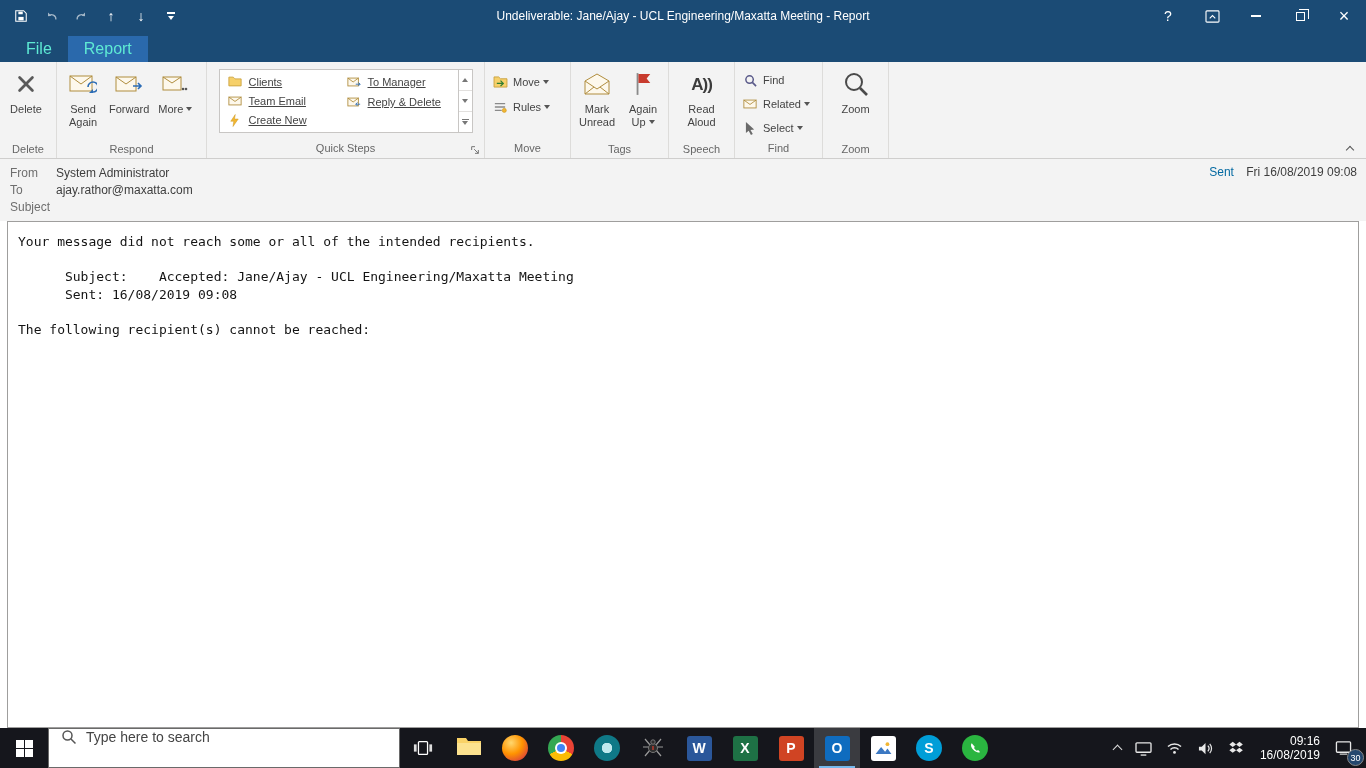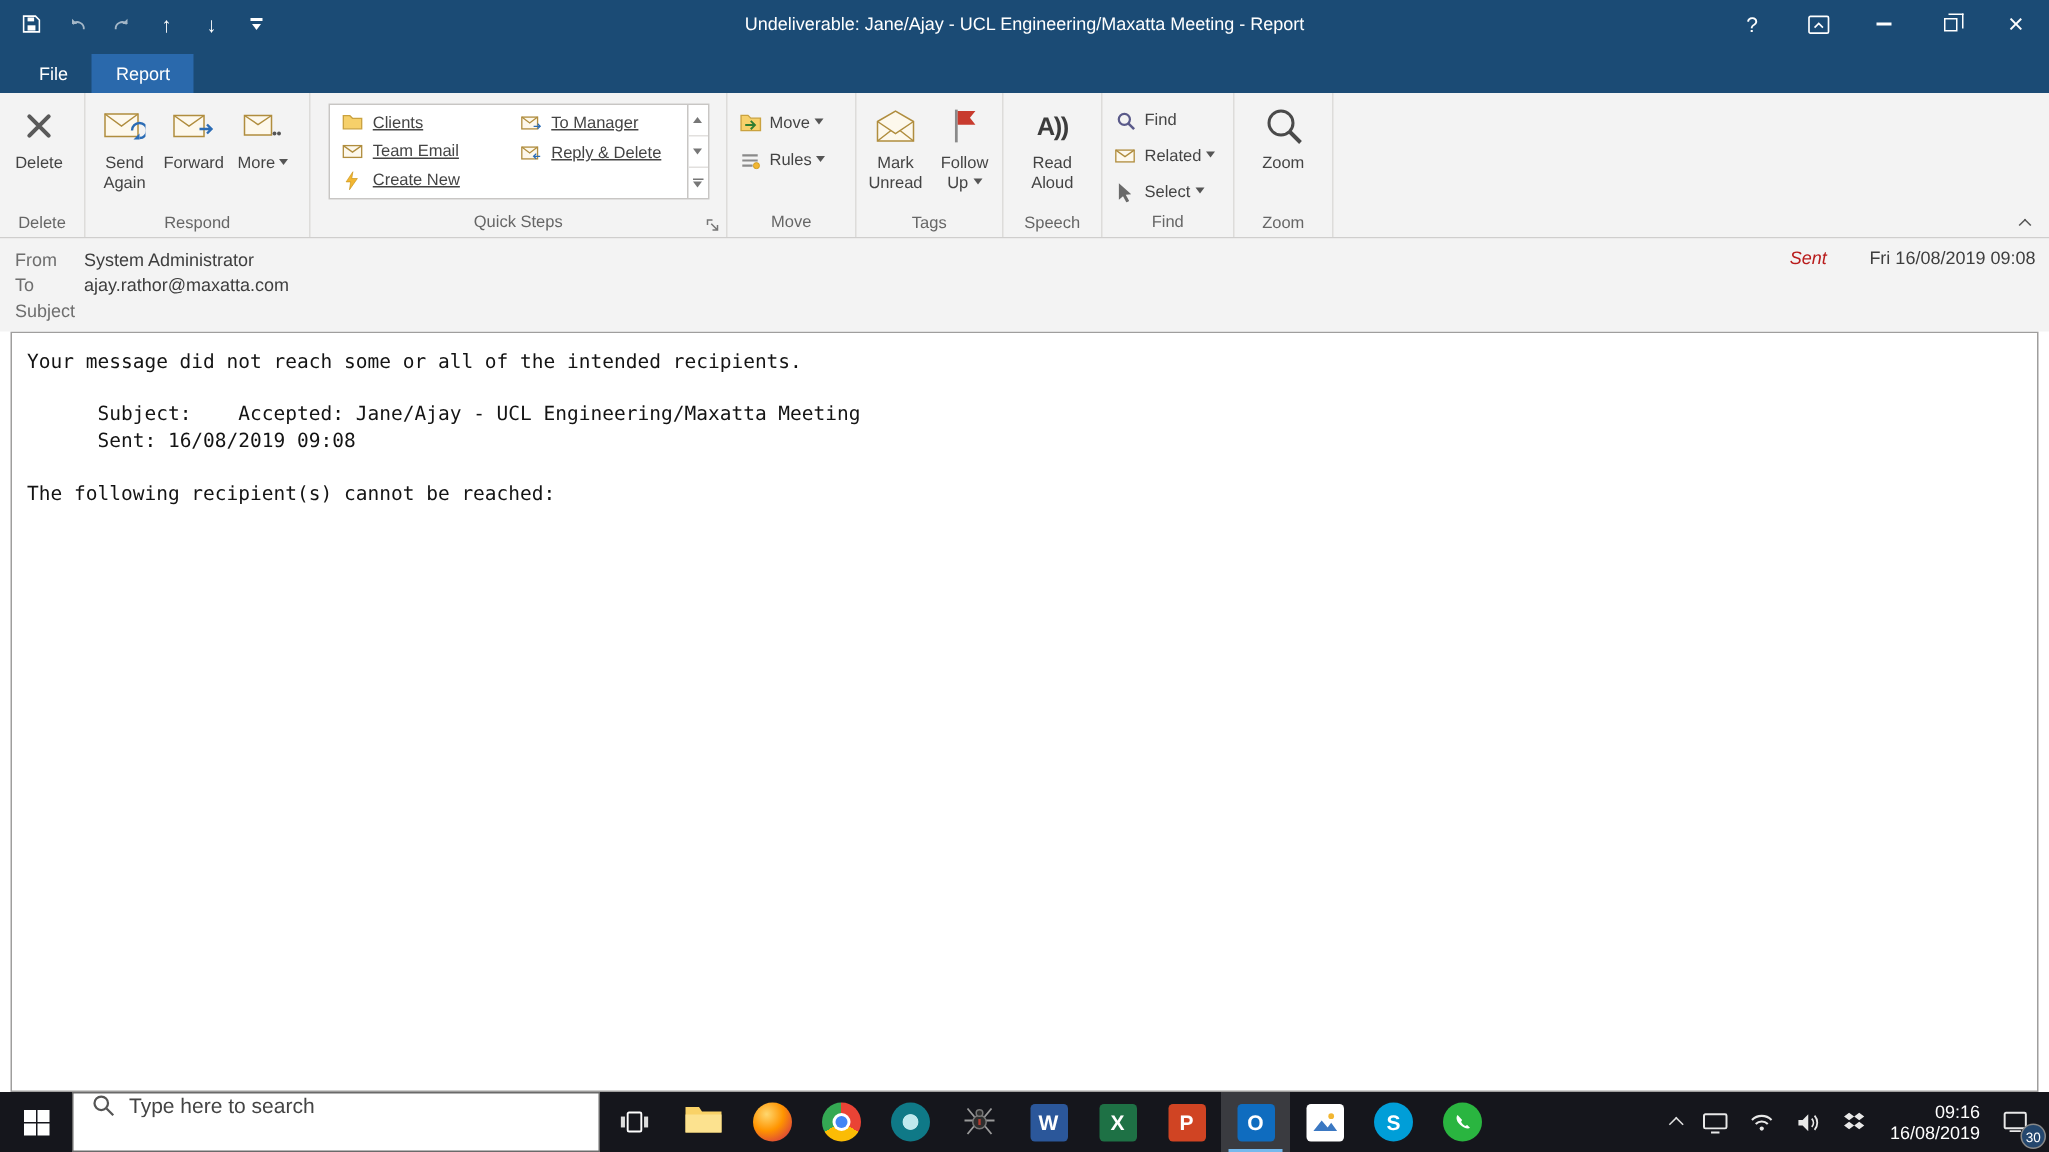--- a/index.html
+++ b/index.html
@@ -16,21 +16,21 @@
   .wbtn { width:44px; height:32px; display:flex; align-items:center; justify-content:center; color:#fff; font-size:14px; }
   .min-bar { width:10px; height:2px; background:#fff; }
   .restore-box { width:9px; height:9px; border:1px solid #fff; position:relative; background:transparent; }
   .restore-box::before { content:""; position:absolute; left:2px; top:-4px; width:9px; height:9px; border:1px solid #fff; border-bottom:none; border-left:none; }
   .qat-drop { display:flex; flex-direction:column; align-items:center; gap:2px; }
   .qat-drop .bar { width:8px; height:2px; background:#fff; }
   .tri-down-w { width:0; height:0; border-left:3px solid transparent; border-right:3px solid transparent; border-top:4px solid #fff; }
 
   
   .tabrow { height:30px; background:#1b4b75; display:flex; align-items:flex-end; padding-left:10px; }
-  .tab { padding:0 16px; height:26px; display:flex; align-items:center; color:#ffffff; font-size:12px; }
+  .tab { padding:0 16px; height:26px; display:flex; align-items:center; color:#5eead4; font-size:16px; }
   .tab.active { background:#2a69ac; }
 
   
   .ribbon { height:97px; background:#f3f3f3; border-bottom:1px solid #cfcecd; display:flex; position:relative; }
   .rgroup { display:flex; flex-direction:column; border-right:1px solid #dddcda; height:96px; }
   .rg-content { flex:1; display:flex; align-items:flex-start; padding:2px 3px 0; }
   .rg-label { height:17px; font-size:11px; color:#666; text-align:center; line-height:15px; position:relative; }
   .bigbtn { display:flex; flex-direction:column; align-items:center; min-width:46px; padding:4px 3px 0; height:78px; font-size:11px; color:#444; text-align:center; line-height:13px; }
   .bicon { width:34px; height:32px; display:flex; align-items:center; justify-content:center; margin-bottom:3px; }
   .smallcol { display:flex; flex-direction:column; gap:7px; padding-top:9px; }
@@ -50,21 +50,21 @@
   .collapse-chev { position:absolute; right:12px; bottom:6px; width:8px; height:8px; display:flex; align-items:center; justify-content:center; }
   .chev-up { width:6px; height:6px; border-left:1.6px solid #555; border-top:1.6px solid #555; transform:rotate(45deg); margin-top:3px; }
   .ra-glyph { font-size:17px; font-weight:bold; color:#3c3c3c; letter-spacing:-1px; }
 
   
   .msgheader { height:62px; background:#f3f3f3; position:relative; padding:6px 0 0 10px; }
   .hrow { display:flex; line-height:17px; font-size:12px; }
   .hlabel { width:46px; color:#6e6e6e; }
   .hvalue { color:#3e3e3e; }
   .sentinfo { position:absolute; right:9px; top:6px; font-size:12px; }
-  .sentlabel { color:#b91c1c; margin-right:25px;font-style:italic; }
+  .sentlabel { color:#0369a1; margin-right:9px; }
   .sentvalue { color:#3e3e3e; }
 
   
   .msgbody { margin:0 7px; height:507px; background:#fff; border:1px solid #9f9e9d; padding:11px 10px; overflow:hidden; }
   .bodytext { font-family:"DejaVu Sans Mono","Liberation Mono",monospace; font-size:13px; line-height:17.5px; white-space:pre-wrap; color:#141414; }
 
   
   .taskbar { position:absolute; bottom:0; left:0; width:1366px; height:40px; background:#15161c; display:flex; align-items:stretch; color:#fff; }
   .startbtn { width:48px; display:flex; align-items:center; justify-content:center; }
   .winlogo { display:grid; grid-template-columns:8px 8px; grid-template-rows:8px 8px; gap:1px; transform:skewY(0deg); }
@@ -317,21 +317,21 @@
         </span>
         <span style="width:40px;">Mark Unread</span>
       </div>
       <div class="bigbtn">
         <span class="bicon">
           <svg width="20" height="26" viewBox="0 0 22 28">
               <rect x="4" y="2" width="2" height="24" fill="#8a8a8a"></rect>
               <path d="M6 3h13l-4 5 4 5H6z" fill="#c83b2e"></path>
             </svg>
         </span>
-        <span style="width:42px;"><span>Follow Up</span><span class="caret"></span></span>
+        <span style="width:42px;"><span>Again Up</span><span class="caret"></span></span>
       </div>
     </div>
     <div class="rg-label">Tags</div>
   </div>
 
   <div class="rgroup" style="width:66px;">
     <div class="rg-content" style="justify-content:center;">
       <div class="bigbtn">
         <span class="bicon">
           <span class="ra-glyph">A))</span>

